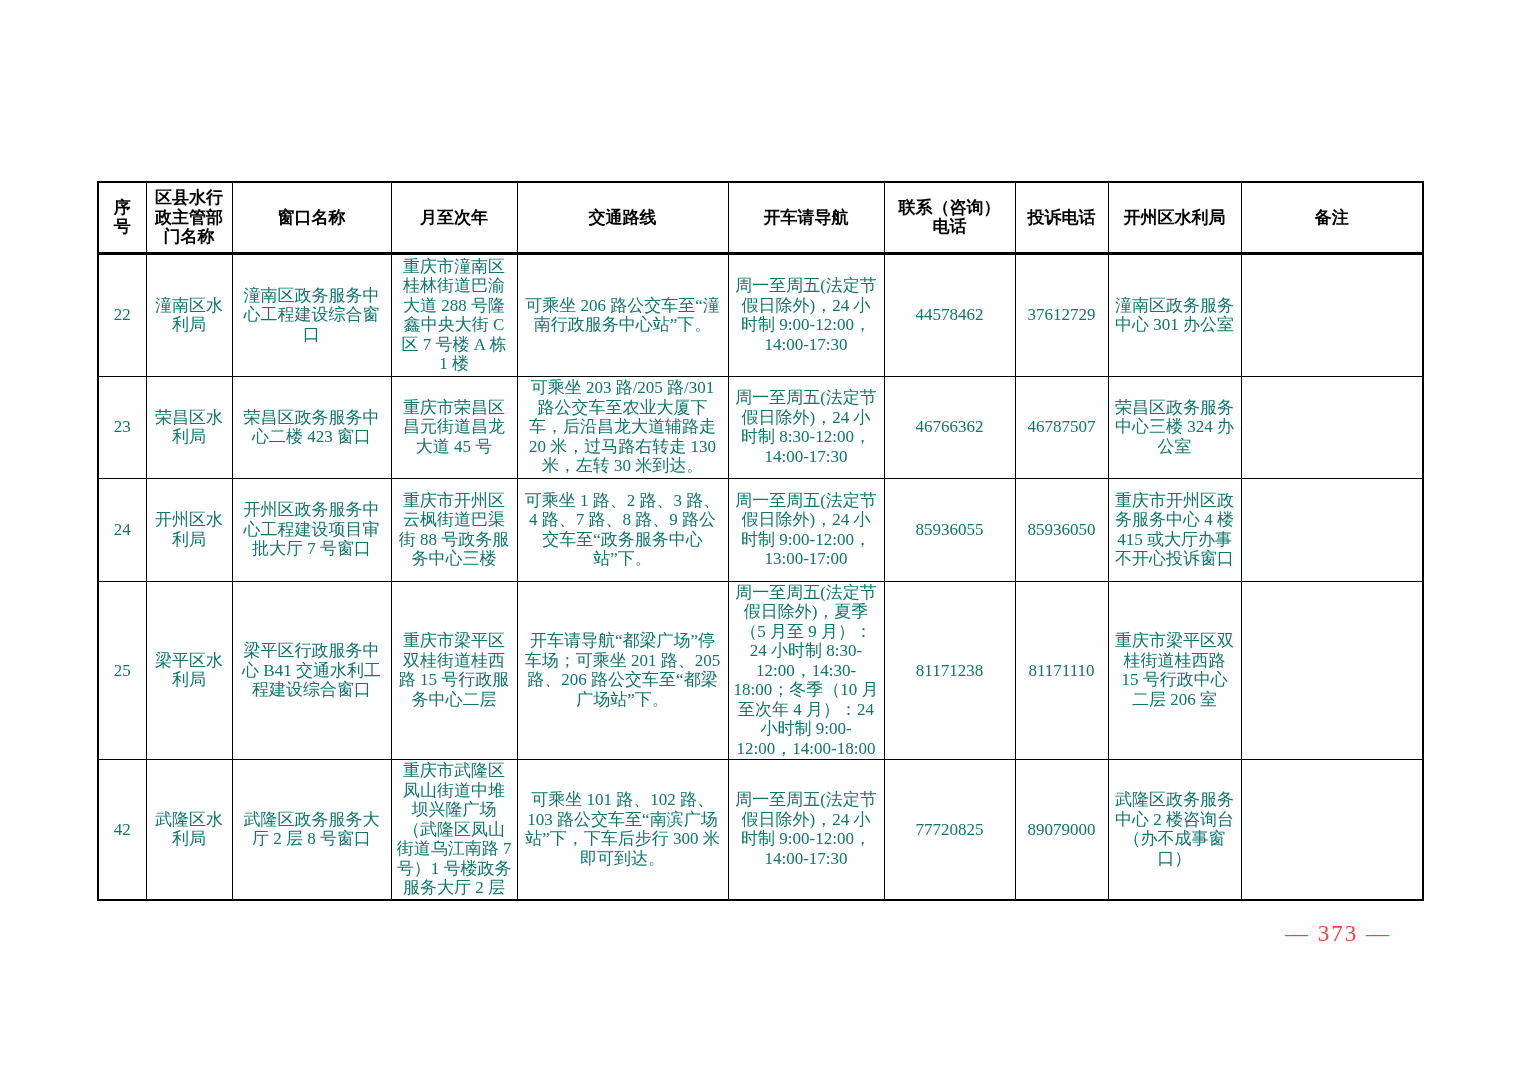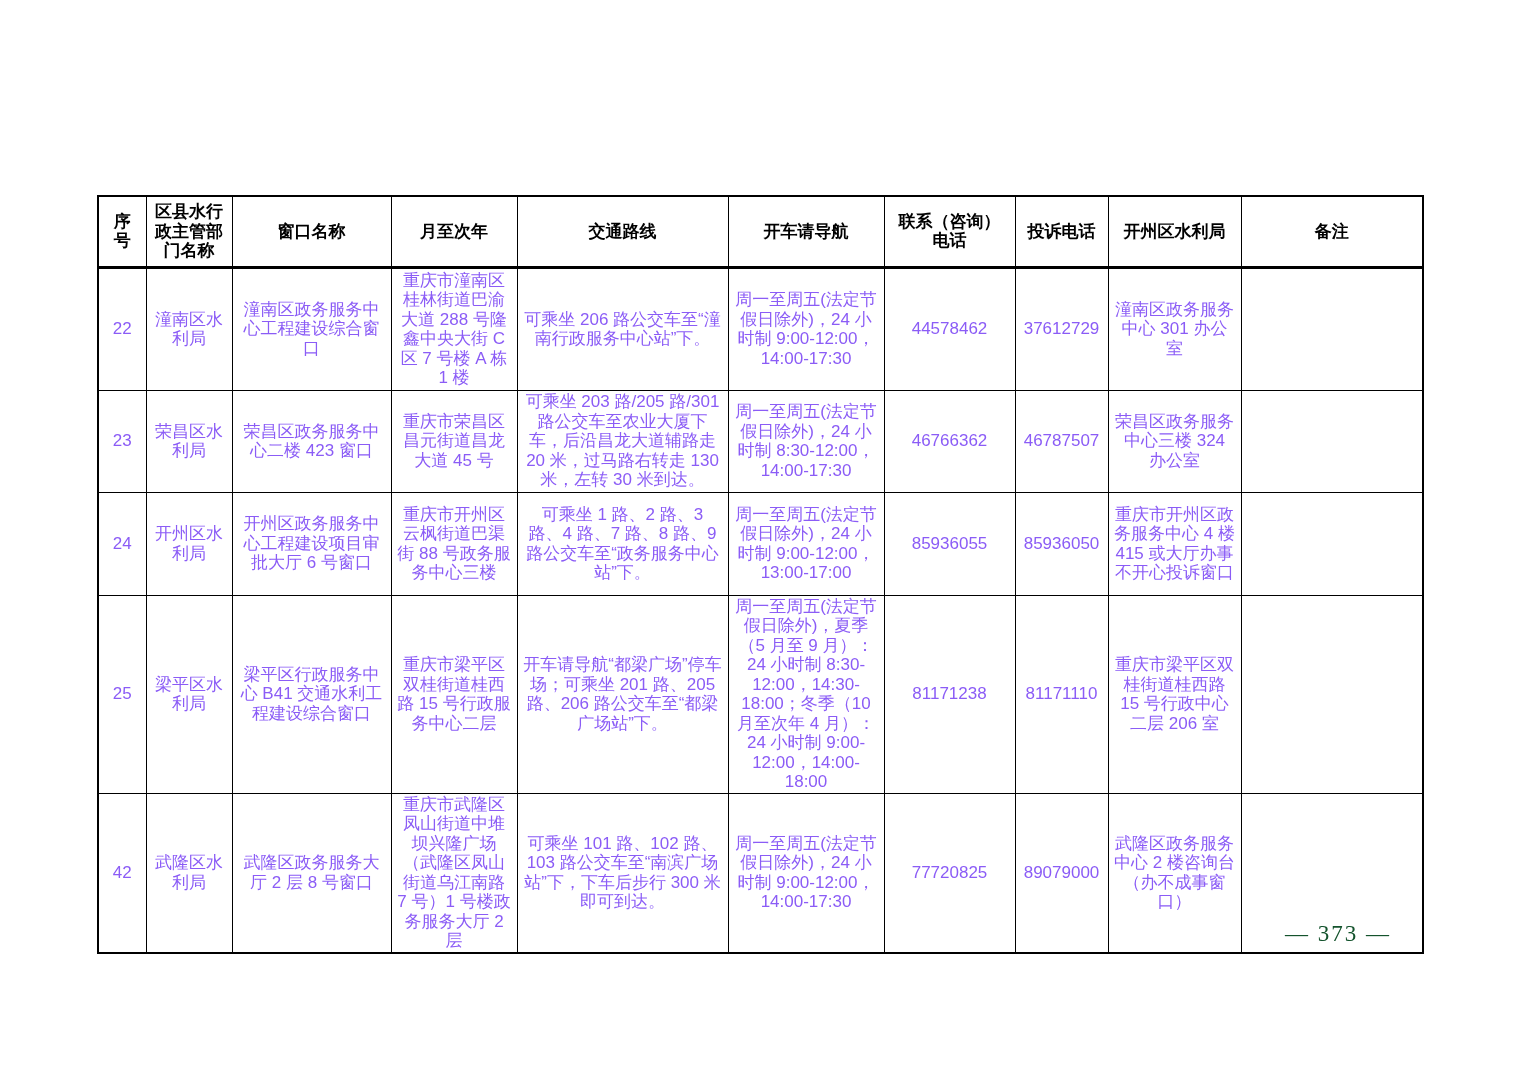--- a/index.html
+++ b/index.html
@@ -15,57 +15,58 @@
     color: #111111;
   }
   .sheet {
     position: absolute;
     inset: 0;
     background: #ffffff;
   }
   table.gov-table {
     position: absolute;
     left: 97px;
-    top: 195px;
+    top: 181px;
     width: 1325px;
     border-collapse: collapse;
     table-layout: fixed;
     border: 2.5px solid #000000;
+    font-family: Liberation Serif, serif;
   }
   table.gov-table th,
   table.gov-table td {
     border: 1.5px solid #000000;
     vertical-align: middle;
     text-align: center;
     font-size: 17px;
     line-height: 19.5px;
     padding: 1px 5px;
     overflow-wrap: break-word;
-    color: #8b5cf6;
+    color: #0f766e;
   }
   table.gov-table th {
     font-weight: bold;
     padding: 1px 7px;
     border-bottom: 3px solid #000000;
     color: #000000;
   }
   tr.r-head { height: 71px; }
   tr.r-22 { height: 123px; }
   tr.r-23 { height: 102px; }
   tr.r-24 { height: 103px; }
   tr.r-25 { height: 173px; }
   tr.r-26 { height: 132px; }
   .pageno {
     position: absolute;
     top: 921px;
     right: 129px;
     font-family: "Liberation Serif", "DejaVu Serif", serif;
     font-size: 23px;
     letter-spacing: 2px;
-    color: #14532d;
+    color: #ef4444;
     white-space: nowrap;
     text-align: center;
   }
 </style>
 </head>
 <body>
 
 <div class="sheet">
 
   <table class="gov-table">
@@ -117,21 +118,21 @@
         <td>周一至周五(法定节假日除外)，24 小时制 8:30-12:00，14:00-17:30</td>
         <td>46766362</td>
         <td>46787507</td>
         <td>荣昌区政务服务中心三楼 324 办公室</td>
         <td></td>
       </tr>
 
       <tr class="r-24">
         <td>24</td>
         <td>开州区水利局</td>
-        <td>开州区政务服务中心工程建设项目审批大厅 6 号窗口</td>
+        <td>开州区政务服务中心工程建设项目审批大厅 7 号窗口</td>
         <td>重庆市开州区云枫街道巴渠街 88 号政务服务中心三楼</td>
         <td>可乘坐 1 路、2 路、3 路、4 路、7 路、8 路、9 路公交车至“政务服务中心站”下。</td>
         <td>周一至周五(法定节假日除外)，24 小时制 9:00-12:00，13:00-17:00</td>
         <td>85936055</td>
         <td>85936050</td>
         <td>重庆市开州区政务服务中心 4 楼 415 或大厅办事不开心投诉窗口</td>
         <td></td>
       </tr>
 
       <tr class="r-25">

